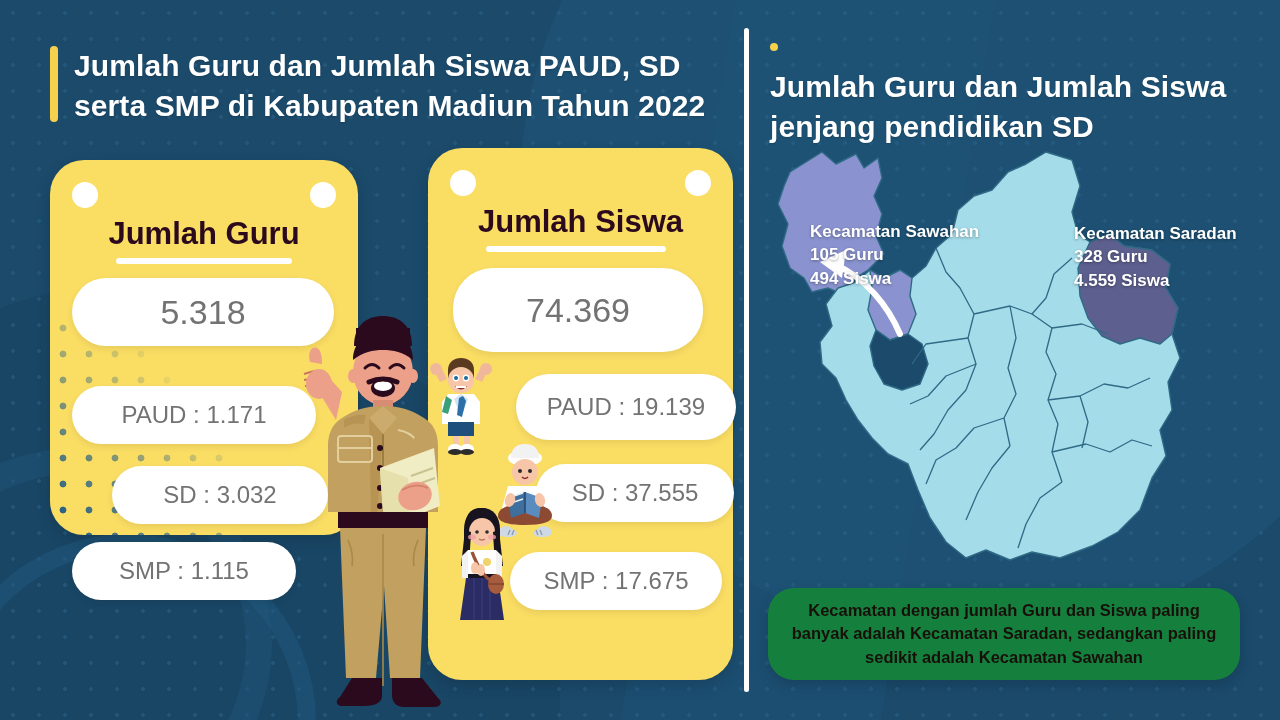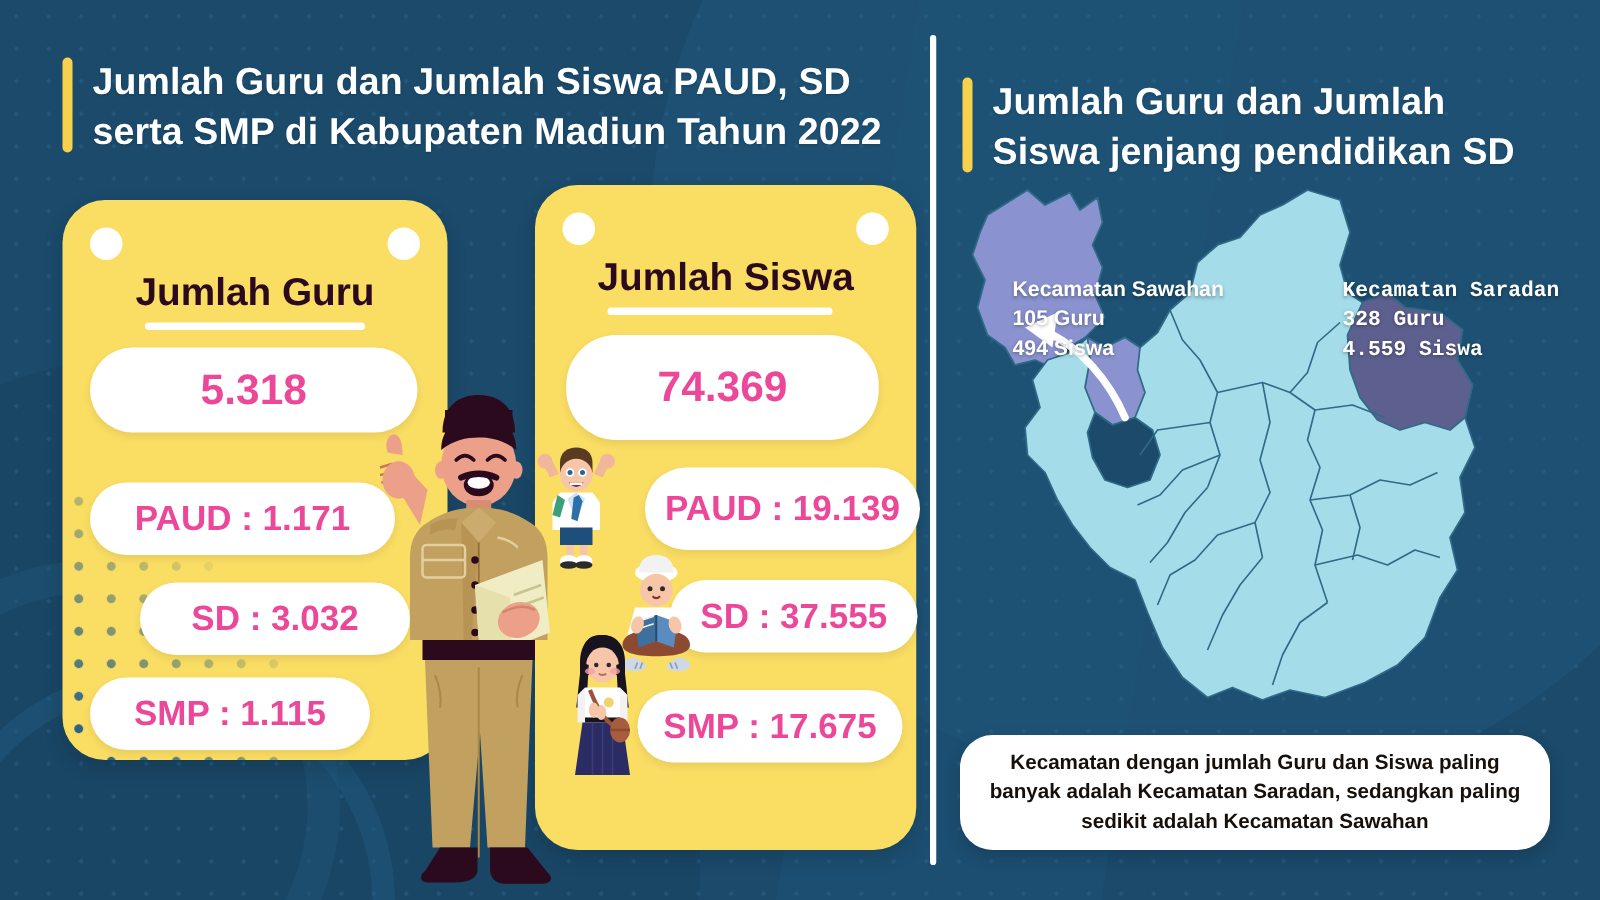--- a/index.html
+++ b/index.html
@@ -29,41 +29,41 @@
 
   
   .divider{position:absolute;left:744px;top:28px;width:5px;height:664px;background:#ffffff;border-radius:3px;}
 
   
   .title-block{position:absolute;display:flex;gap:16px;align-items:stretch;}
   .title-bar{width:8px;border-radius:4px;background:#f7d14b;flex:0 0 8px;}
   .title-text{color:#ffffff;font-size:30px;font-weight:bold;line-height:1.32;letter-spacing:.1px;
     text-shadow:0 1px 2px rgba(0,0,0,.18);}
   #title-left{left:50px;top:46px;width:660px;height:76px;}
-  #title-right{left:770px;top:62px;width:470px;height:76px;}
+  #title-right{left:770px;top:43px;width:470px;height:76px;flex-direction:column;}
 
   
   .card{position:absolute;background:#fadd63;border-radius:34px;box-shadow:0 6px 16px rgba(0,0,0,.14);}
-  #card-guru{left:50px;top:160px;width:308px;height:448px;}
+  #card-guru{left:50px;top:160px;width:308px;height:375px;}
   #card-siswa{left:428px;top:148px;width:305px;height:532px;}
   .card-hole{position:absolute;width:26px;height:26px;border-radius:50%;background:#ffffff;}
   .hole-l{left:22px;top:22px;}
   .hole-r{right:22px;top:22px;}
 
   .card-title{position:absolute;left:0;right:0;text-align:center;color:#2b0a1d;font-weight:bold;font-size:31px;}
   #card-guru .card-title{top:56px;}
   #card-siswa .card-title{top:56px;}
   .card-rule{position:absolute;height:6px;background:#ffffff;border-radius:4px;}
   #card-guru .card-rule{left:66px;width:176px;top:98px;}
   #card-siswa .card-rule{left:58px;width:180px;top:98px;}
 
   .pill{position:absolute;background:#ffffff;border-radius:40px;display:flex;align-items:center;
-    justify-content:center;color:#ec4899;font-weight:bold;box-shadow:0 3px 7px rgba(0,0,0,.08);}
+    justify-content:center;color:#737373;font-weight:normal;box-shadow:0 3px 7px rgba(0,0,0,.08);}
   .pill-big{font-size:34px;}
-  .pill-sub{font-size:28px;}
+  .pill-sub{font-size:24px;}
 
   
   #guru-total{left:22px;top:118px;width:262px;height:68px;}
   #guru-paud {left:22px;top:226px;width:244px;height:58px;}
   #guru-sd   {left:62px;top:306px;width:216px;height:58px;}
   #guru-smp  {left:22px;top:382px;width:224px;height:58px;text-align:center;}
 
   
   #siswa-total{left:25px;top:120px;width:250px;height:84px;}
   #siswa-paud {left:88px;top:226px;width:220px;height:66px;}
@@ -85,24 +85,24 @@
   #char-boy-read{left:484px;top:442px;width:82px;height:98px;z-index:6;}
   #char-girl{left:444px;top:506px;width:76px;height:118px;z-index:6;}
 
   
   #map-panel{position:absolute;left:760px;top:138px;width:500px;height:432px;}
   #map-panel svg{width:100%;height:100%;display:block;}
 
   .map-label{position:absolute;color:#ffffff;font-weight:bold;font-size:17px;line-height:1.38;
     text-shadow:0 1px 3px rgba(0,0,0,.35);z-index:4;}
   #label-sawahan{left:810px;top:172px;margin-top:48px;}
-  #label-saradan{left:1074px;top:222px;font-family:Liberation Mono, monospace;}
-
-  
-  #note-box{position:absolute;left:768px;top:588px;width:472px;height:92px;background:#ffffff;
+  #label-saradan{left:1074px;top:222px;}
+
+  
+  #note-box{position:absolute;left:768px;top:588px;width:472px;height:92px;background:#15803d;
     border-radius:26px;display:flex;align-items:center;justify-content:center;text-align:center;
     box-shadow:0 5px 14px rgba(0,0,0,.16);}
   #note-box .note-text{color:#17100a;font-weight:bold;font-size:16.5px;line-height:1.42;padding:0 16px;}
 </style>
 </head>
 <body>
 
 <div class="stage">
 
   <div class="bg-base"></div>

